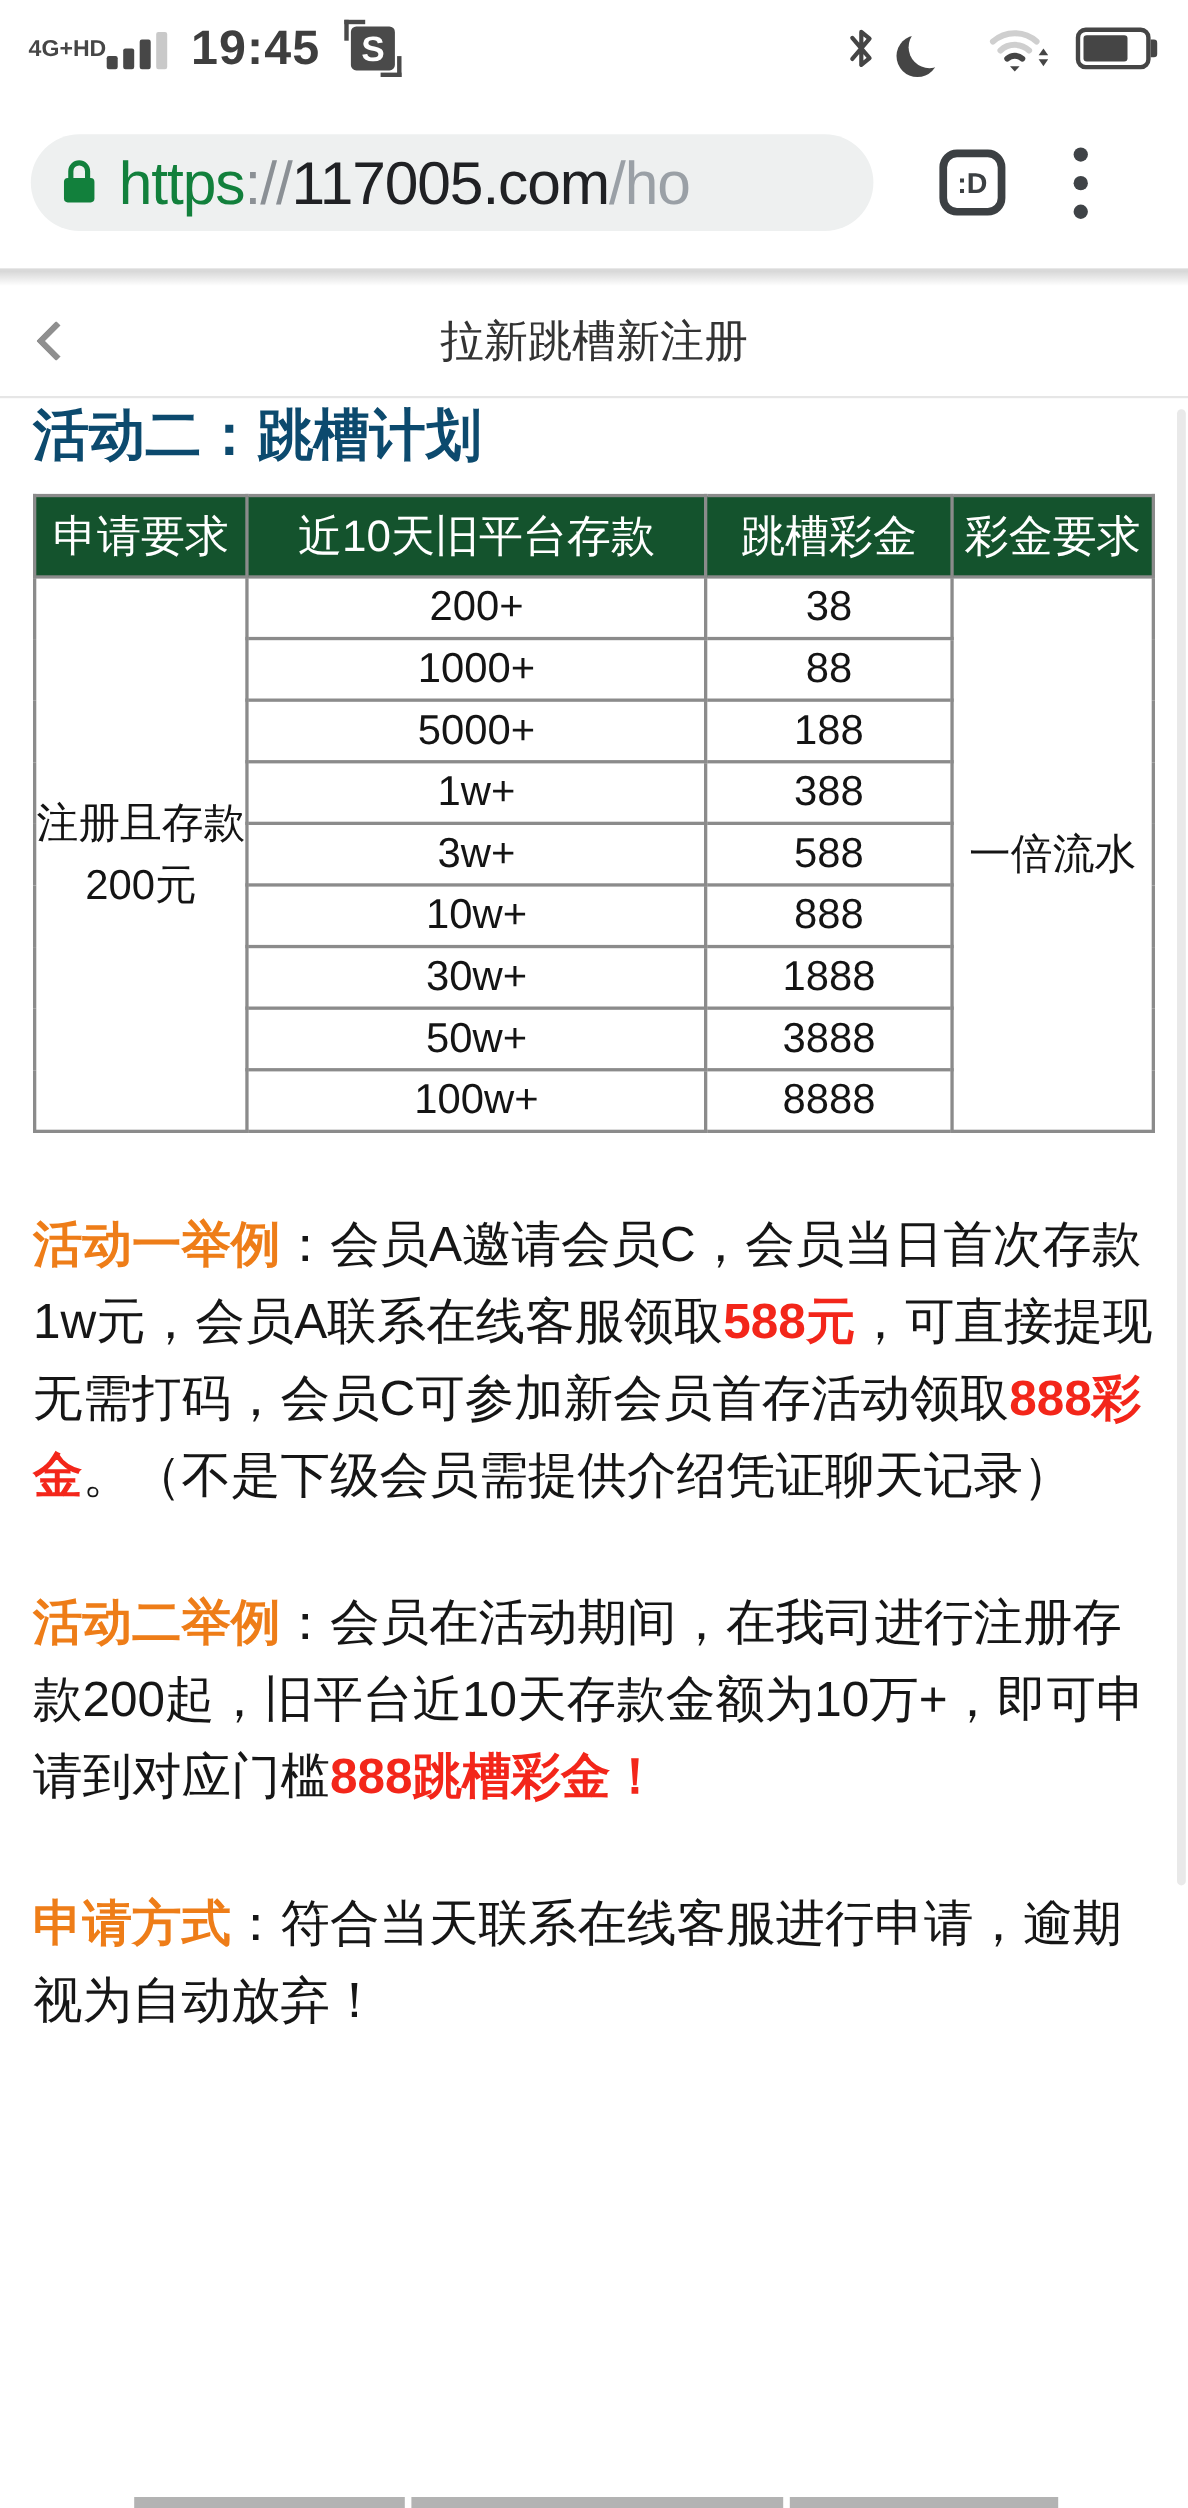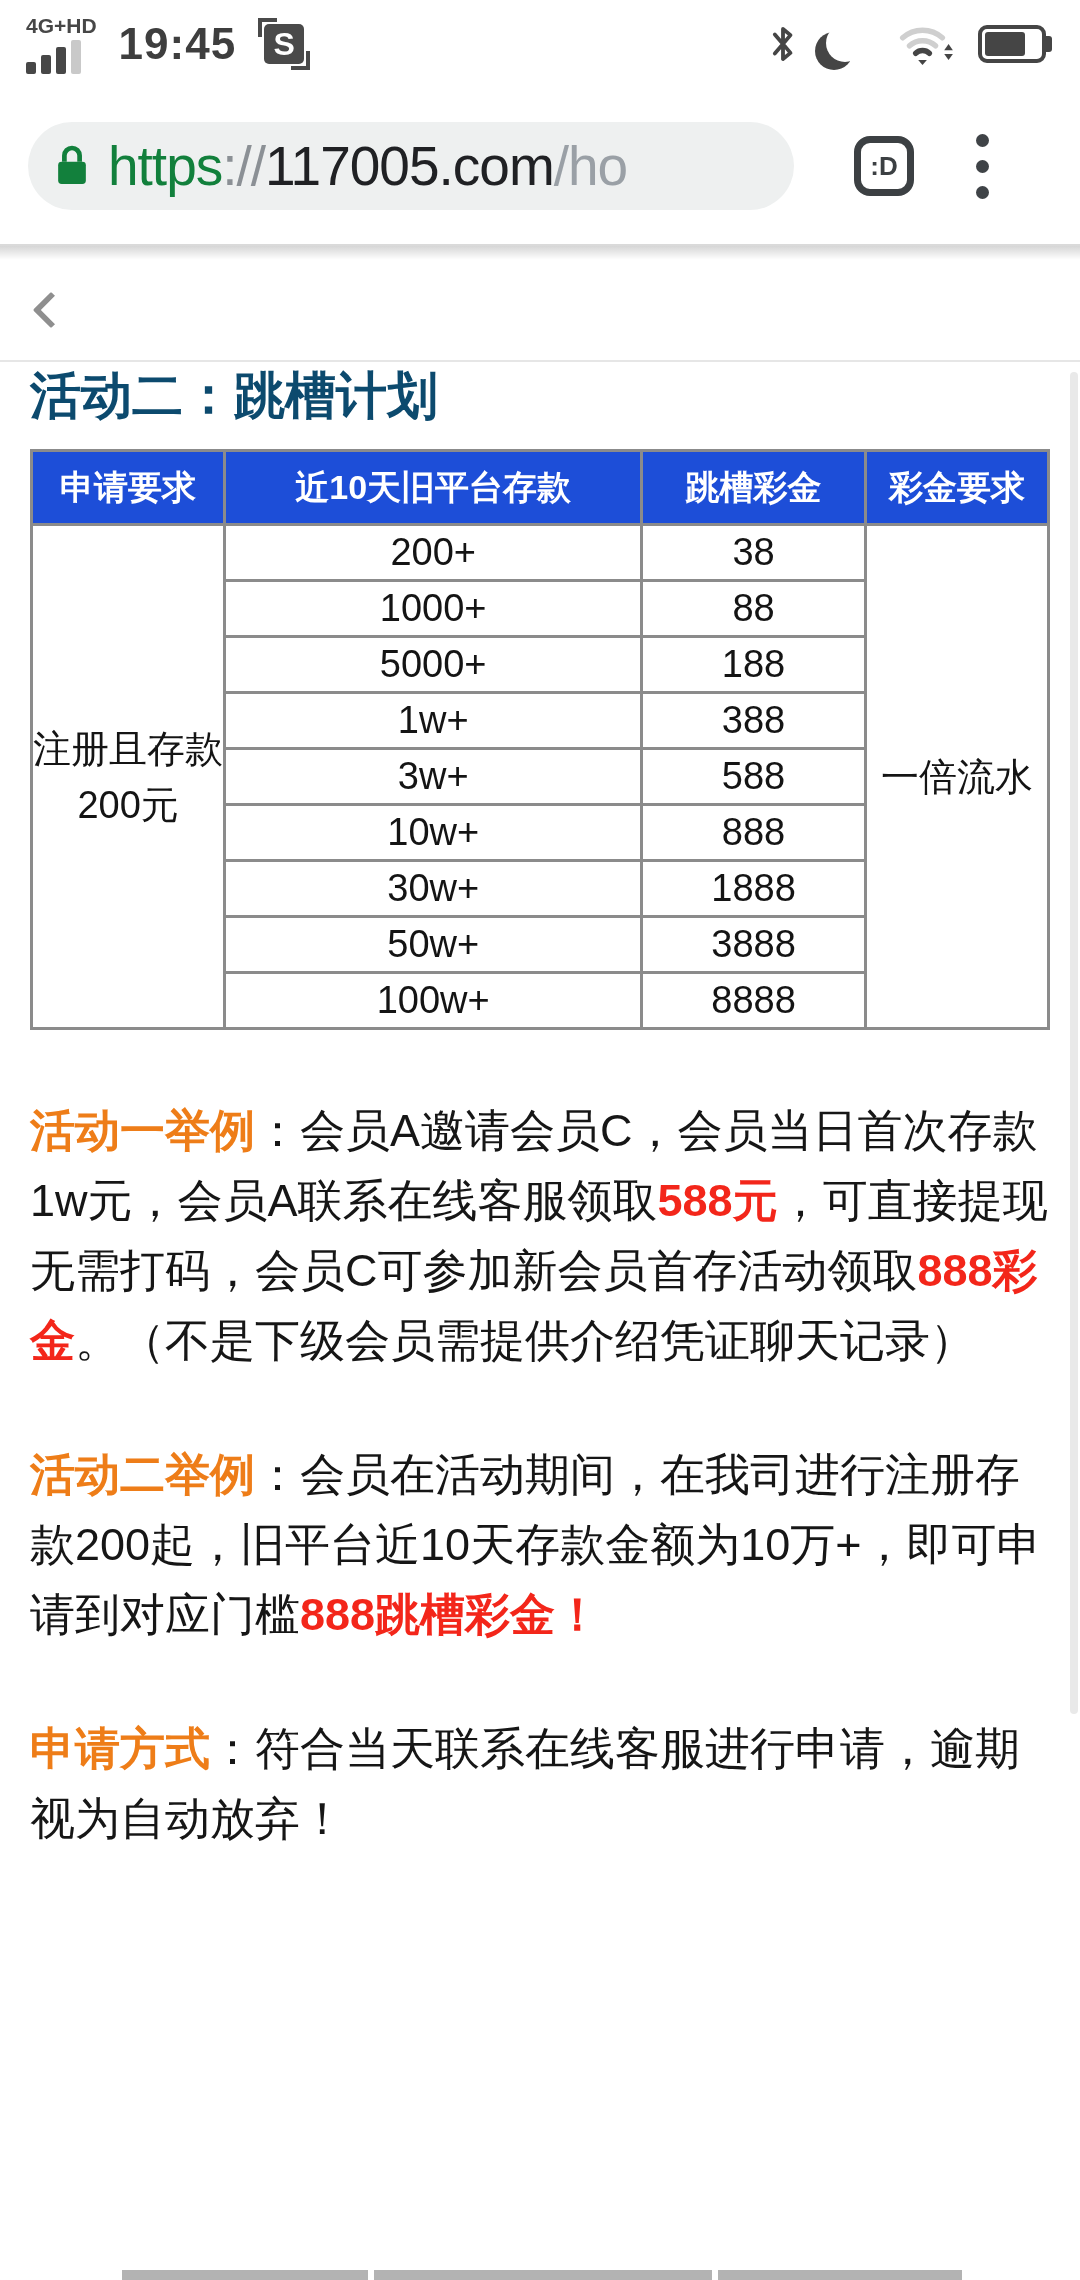--- a/index.html
+++ b/index.html
@@ -1,21 +1,21 @@
 <!DOCTYPE html>
 <html><head>
 <meta charset="utf-8">
 <style>
   * { margin:0; padding:0; box-sizing:border-box; }
   html,body { width:1080px; height:2280px; background:#ffffff; overflow:hidden;
     font-family:"Liberation Sans","DejaVu Sans",sans-serif; position:relative; }
 
   
   .status-bar{height:88px;display:flex;align-items:center;padding:0 26px;background:#fff;}
-  .sig{display:flex;flex-direction:column;align-items:flex-start;}
+  .sig{display:flex;align-items:center;}
   .sig-label{font-size:21px;font-weight:700;color:#474747;line-height:1;}
   .bars{display:flex;align-items:flex-end;gap:5px;margin-top:4px;}
   .bar{width:10px;border-radius:2px;background:#474747;}
   .bar.b1{height:12px}.bar.b2{height:19px}.bar.b3{height:27px}.bar.b4{height:34px;background:#c9c9c9}
   .time{font-size:44px;color:#3e3e3e;font-weight:600;margin-left:22px;letter-spacing:1px;}
   .shot-icon{margin-left:22px;position:relative;width:52px;height:52px;}
   .shot-box{position:absolute;inset:6px;background:#4a4a4a;border-radius:5px;color:#fff;
     font-weight:700;font-size:32px;display:flex;align-items:center;justify-content:center;}
   .shot-icon::before{content:"";position:absolute;left:0;top:0;width:15px;height:15px;
     border-left:4px solid #4a4a4a;border-top:4px solid #4a4a4a;}
@@ -53,21 +53,21 @@
   .page-header{position:relative;height:102px;display:flex;align-items:center;justify-content:center;
     border-bottom:2px solid #e6e6e6;background:#fff;}
   .back{position:absolute;left:38px;top:50%;width:26px;height:26px;border-left:6px solid #8f8f8f;
     border-bottom:6px solid #8f8f8f;transform:translateY(-50%) rotate(45deg);border-radius:2px;}
   .page-title{font-size:40px;color:#333;}
 
   
   .content{padding:0 30px;}
   .promo-heading{font-size:51px;font-weight:700;color:#0c4a6e;}
   table.promo{width:100%;border-collapse:collapse;margin-top:18px;}
-  table.promo th{background:#1d4ed8;color:#fff;font-size:34px;font-weight:700;height:74px;
+  table.promo th{background:#14532d;color:#fff;font-size:40px;font-weight:400;height:74px;
     border:3px solid #8b8b8b;text-align:center;}
   table.promo td{font-size:38px;color:#141414;text-align:center;height:56px;border:3px solid #8b8b8b;}
   td.span-cell{font-size:38px;line-height:56px;}
   .para{font-size:45px;line-height:70px;color:#161616;margin-top:64px;}
   .para.first{margin-top:66px;}
   .seg-orange{color:#ee7d18;font-weight:700;text-align:right;}
   .seg-red{color:#f3261a;font-weight:700;}
   .seg-plain{color:#161616;}
 
   .scroll-thumb{position:absolute;right:2px;top:372px;width:8px;height:1342px;
@@ -133,20 +133,21 @@
     <span class="dot"></span>
       <span class="dot"></span>
       <span class="dot"></span>
   </div>
 </div>
 
 <div class="page-shadow"></div>
 
 <div class="page-header">
   <span class="back"></span>
+  <span class="page-title">拉新跳槽新注册</span>
 </div>
 
 <div class="content">
   <div class="promo-heading">活动二：跳槽计划</div>
 
   <table class="promo">
     <colgroup>
         <col style="width:19%">
         <col style="width:41%">
         <col style="width:22%">

